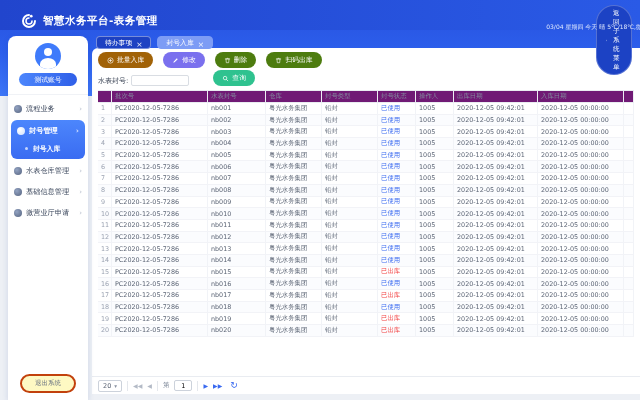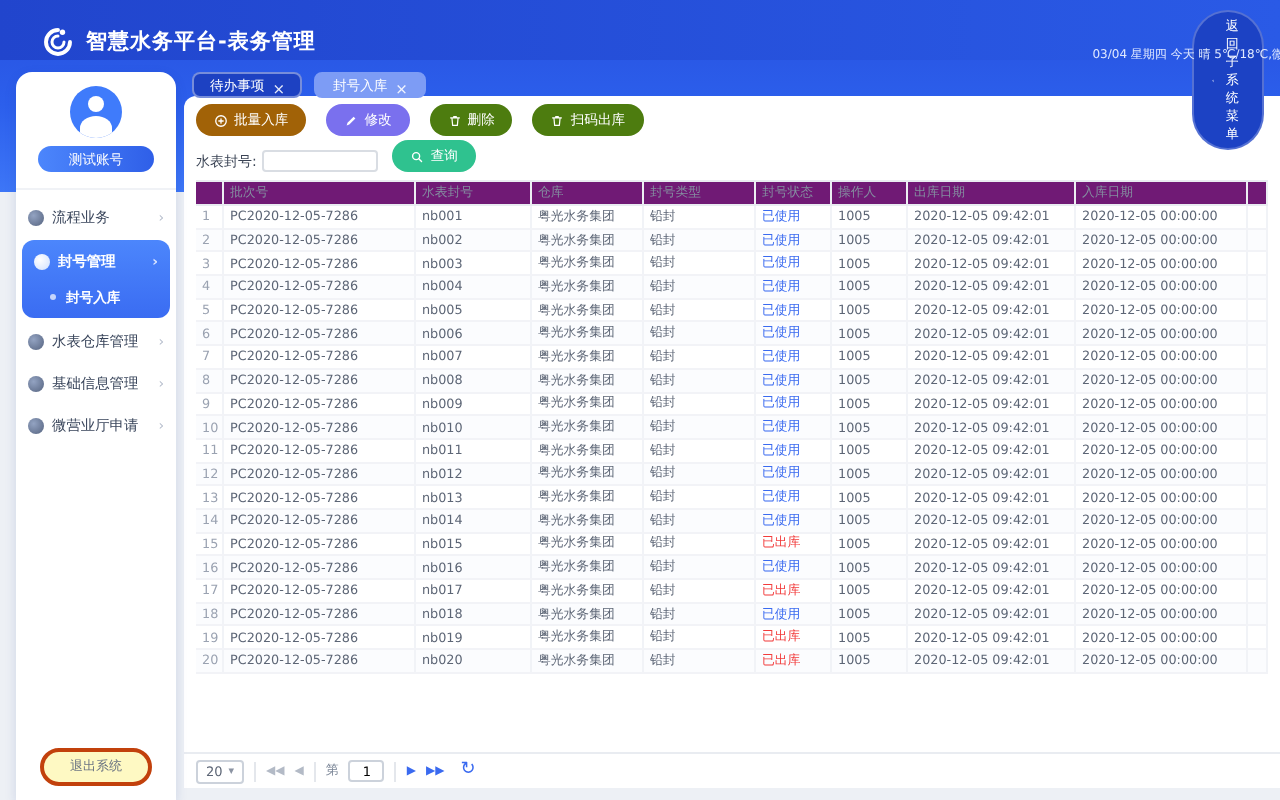--- a/index.html
+++ b/index.html
@@ -71,21 +71,21 @@
          color:#fff; font-size:6.8px; padding:3px 9px; cursor:pointer; white-space:nowrap; }
   .btn svg { width:7px; height:7px; flex:none; }
   .btn-blue { background:#a16207; }
   .btn-purple { background:#7a70ee; }
   .btn-orange { background:#4d7c0f; }
   .btn-green { background:#2fc28f; }
   .toolbar-row2 { display:flex; align-items:flex-end; margin-top:3px; height:15px; }
   .filter-label { font-size:7px; color:#3a4354; }
   .filter-input { width:58px; height:11px; border:1px solid #d9dde3; border-radius:2px;
                   margin-left:3px; font-size:6.5px; padding:0 3px; }
-  .btn-query { margin-left:7px; }
+  .btn-query { margin-left:24px; }
 
   
   .grid-cols { display:grid; grid-template-columns:14px 96px 58px 56px 56px 38px 38px 84px 86px 1fr; }
   .thead { height:13px; background:#701a75; color:#848ea0; font-size:6.4px; align-items:center;
            border-top:1px solid #e9ecf1; border-bottom:1px solid #e9ecf1; margin-top:4px; }
   .th { padding:0 3px; white-space:nowrap; overflow:hidden; border-right:1px solid #eceef3; height:100%;
         display:flex; align-items:center; }
   .tr { height:11.7px; align-items:center; font-size:6.4px; color:#5c6575;
         border-bottom:1px solid #f2f3f7; cursor:default; }
   .tr:nth-child(even) { background:#fbfcfe; }

